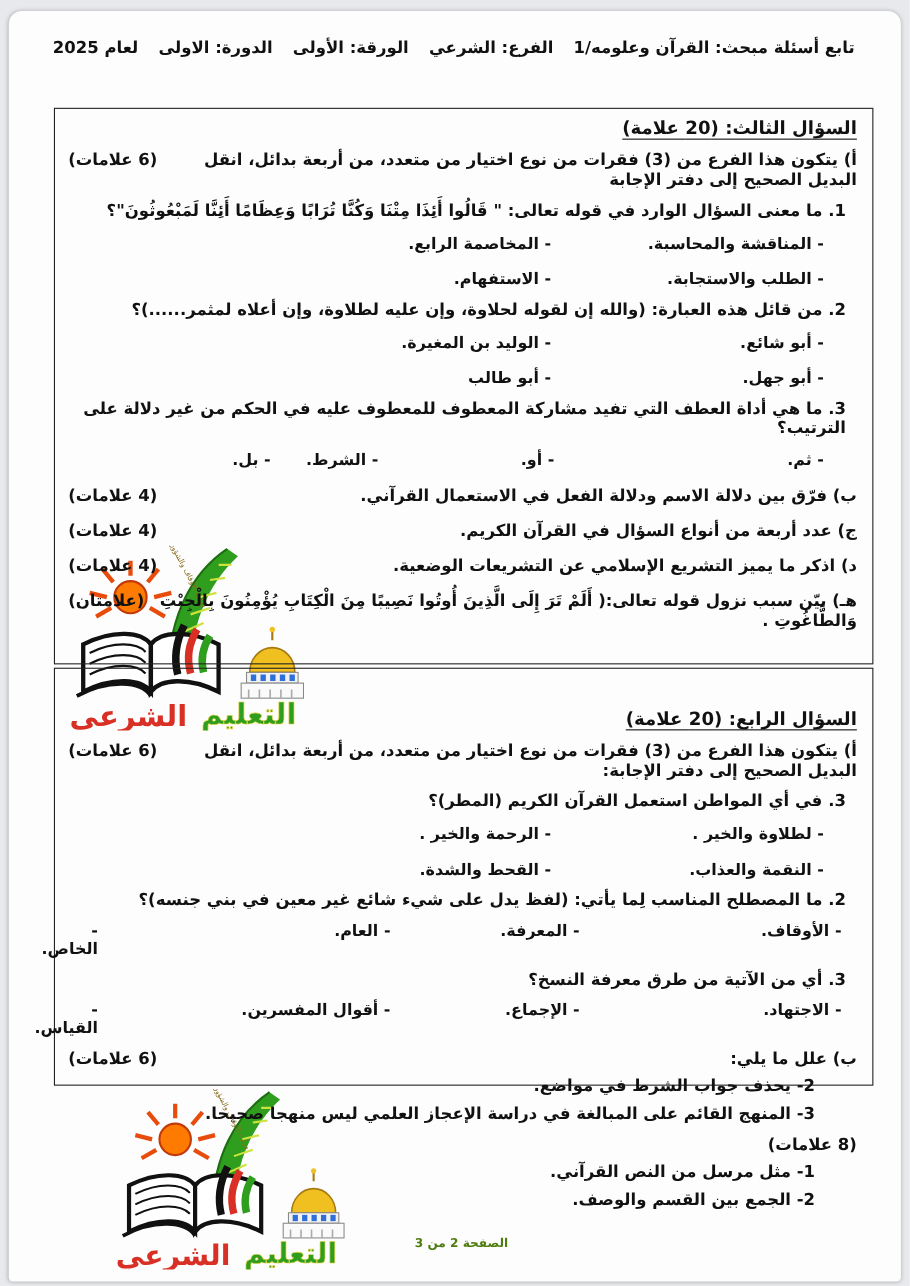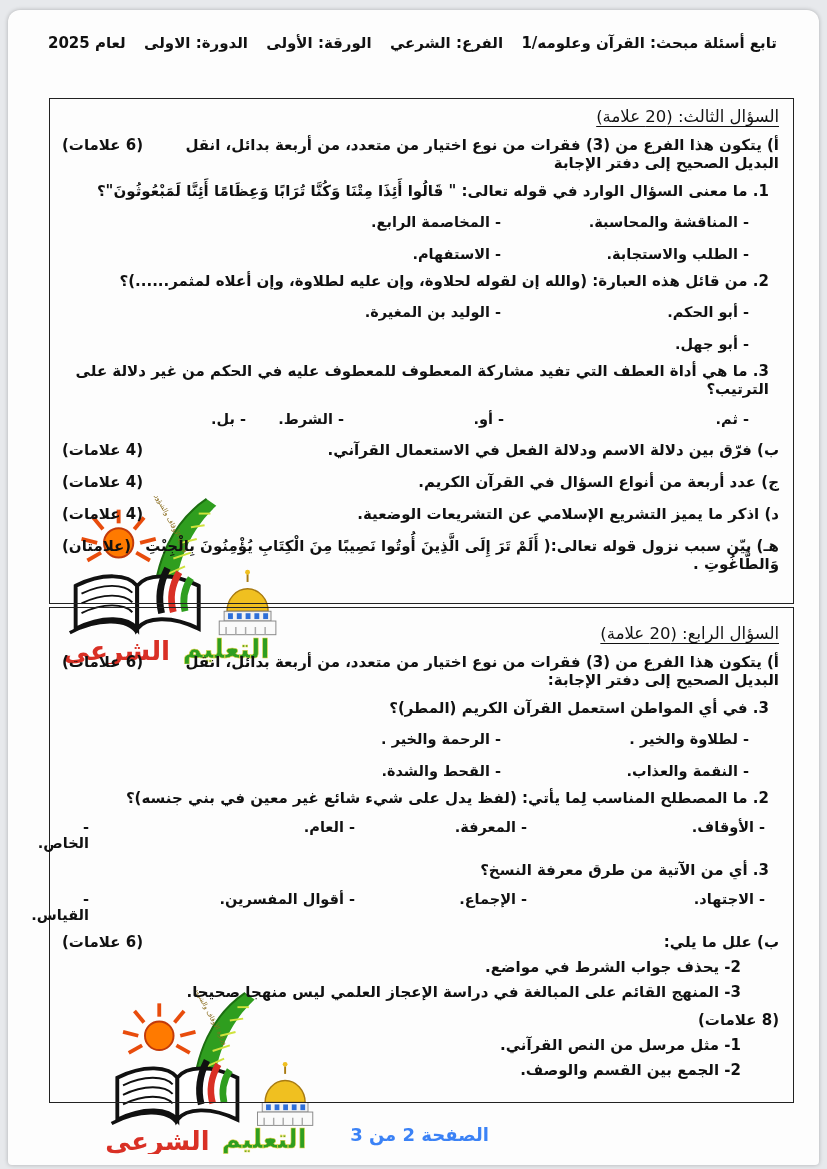--- a/index.html
+++ b/index.html
@@ -25,23 +25,23 @@
   
   .qbox {
     position:absolute; left:41px; width:745px;
     border:1.7px solid #222;
     background:transparent;
     z-index:3;
     padding:6px 14px 0 12px;
     color:#111;
   }
   .qbox1 { top:88px; height:506px; }
-  .qbox2 { top:597px; height:496px; padding-top:14px; }
+  .qbox2 { top:597px; height:380px; padding-top:34px; }
   .sec-title {
-    font-weight:400; font-size:16.5px;
+    font-weight:700; font-size:16.5px;
     text-decoration:underline; text-underline-offset:4px;
     margin:2px 0 10px;
   }
   .intro-row, .part-row {
     display:flex; justify-content:space-between; align-items:baseline;
     font-weight:700; font-size:15px; margin:4px 0;
   }
   .marks { font-weight:700; white-space:nowrap; }
   .mcq-q { font-weight:700; font-size:15px; margin:10px 10px 0 0; }
   .opts2 {
@@ -58,21 +58,21 @@
     display:grid; grid-template-columns:238px 172px 266px 1fr;
     padding-right:14px; margin:12px 0 8px;
     font-weight:700; font-size:14.5px;
   }
   .part-row { margin:14px 0; }
   .qbox2 .part-row { margin:10px 0 6px; }
   .sub-item { font-weight:700; font-size:15px; margin:7px 38px 7px 0; }
   
   .footer {
     position:absolute; top:1114px; left:0; right:0;
-    text-align:center; font-weight:700; font-size:18px; color:#3b82f6;padding-left:12px;
+    text-align:center; font-weight:700; font-size:11px; color:#4d7c0f;padding-left:12px;
   }
   
   .logo { position:absolute; z-index:2; }
   .logo svg { display:block; width:100%; height:100%; }
   .logo1 { left:50px; top:486px; width:258px; height:168px; }
   .logo2 { left:92px; top:980px; width:252px; height:164px; }
 </style>
 </head>
 <body>
 
@@ -97,23 +97,24 @@
     <div class="mcq-q">1. ما معنى السؤال الوارد في قوله تعالى: " قَالُوا أَئِذَا مِتْنَا وَكُنَّا تُرَابًا وَعِظَامًا أَئِنَّا لَمَبْعُوثُونَ"؟</div>
     <div class="opts2">
       <span>- المناقشة والمحاسبة.</span>
       <span>- المخاصمة الرابع.</span>
       <span>- الطلب والاستجابة.</span>
       <span>- الاستفهام.</span>
     </div>
 
     <div class="mcq-q">2. من قائل هذه العبارة: (والله إن لقوله لحلاوة، وإن عليه لطلاوة، وإن أعلاه لمثمر......)؟</div>
     <div class="opts2">
-      <span>- أبو الحكم.</span>
+      <span>- أبو شائع.</span>
       <span>- الوليد بن المغيرة.</span>
       <span>- أبو جهل.</span>
+      <span>- أبو طالب</span>
     </div>
 
     <div class="mcq-q">3. ما هي أداة العطف التي تفيد مشاركة المعطوف للمعطوف عليه في الحكم من غير دلالة على الترتيب؟</div>
     <div class="opts4a">
       <span>- ثم.</span>
       <span>- أو.</span>
       <span>- الشرط.</span>
       <span>- بل.</span>
     </div>
 

